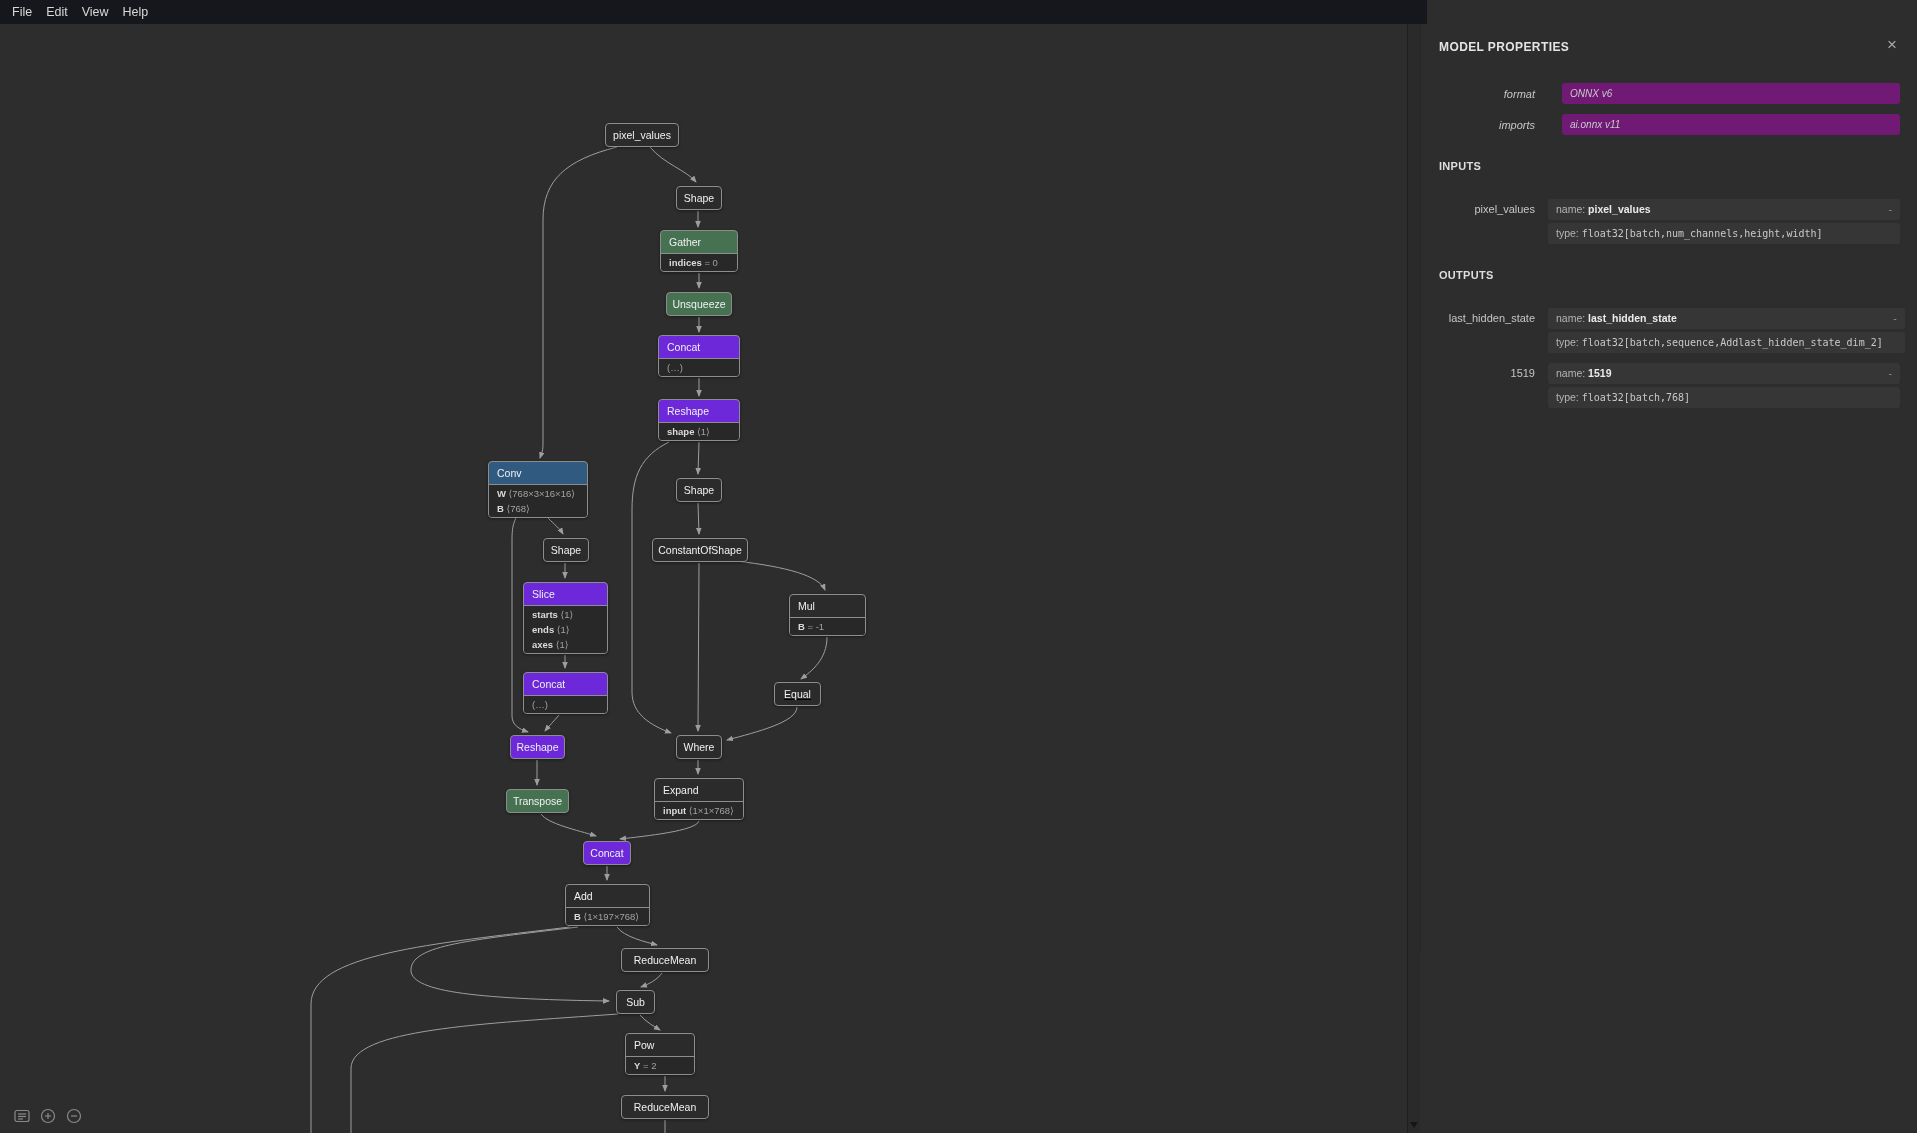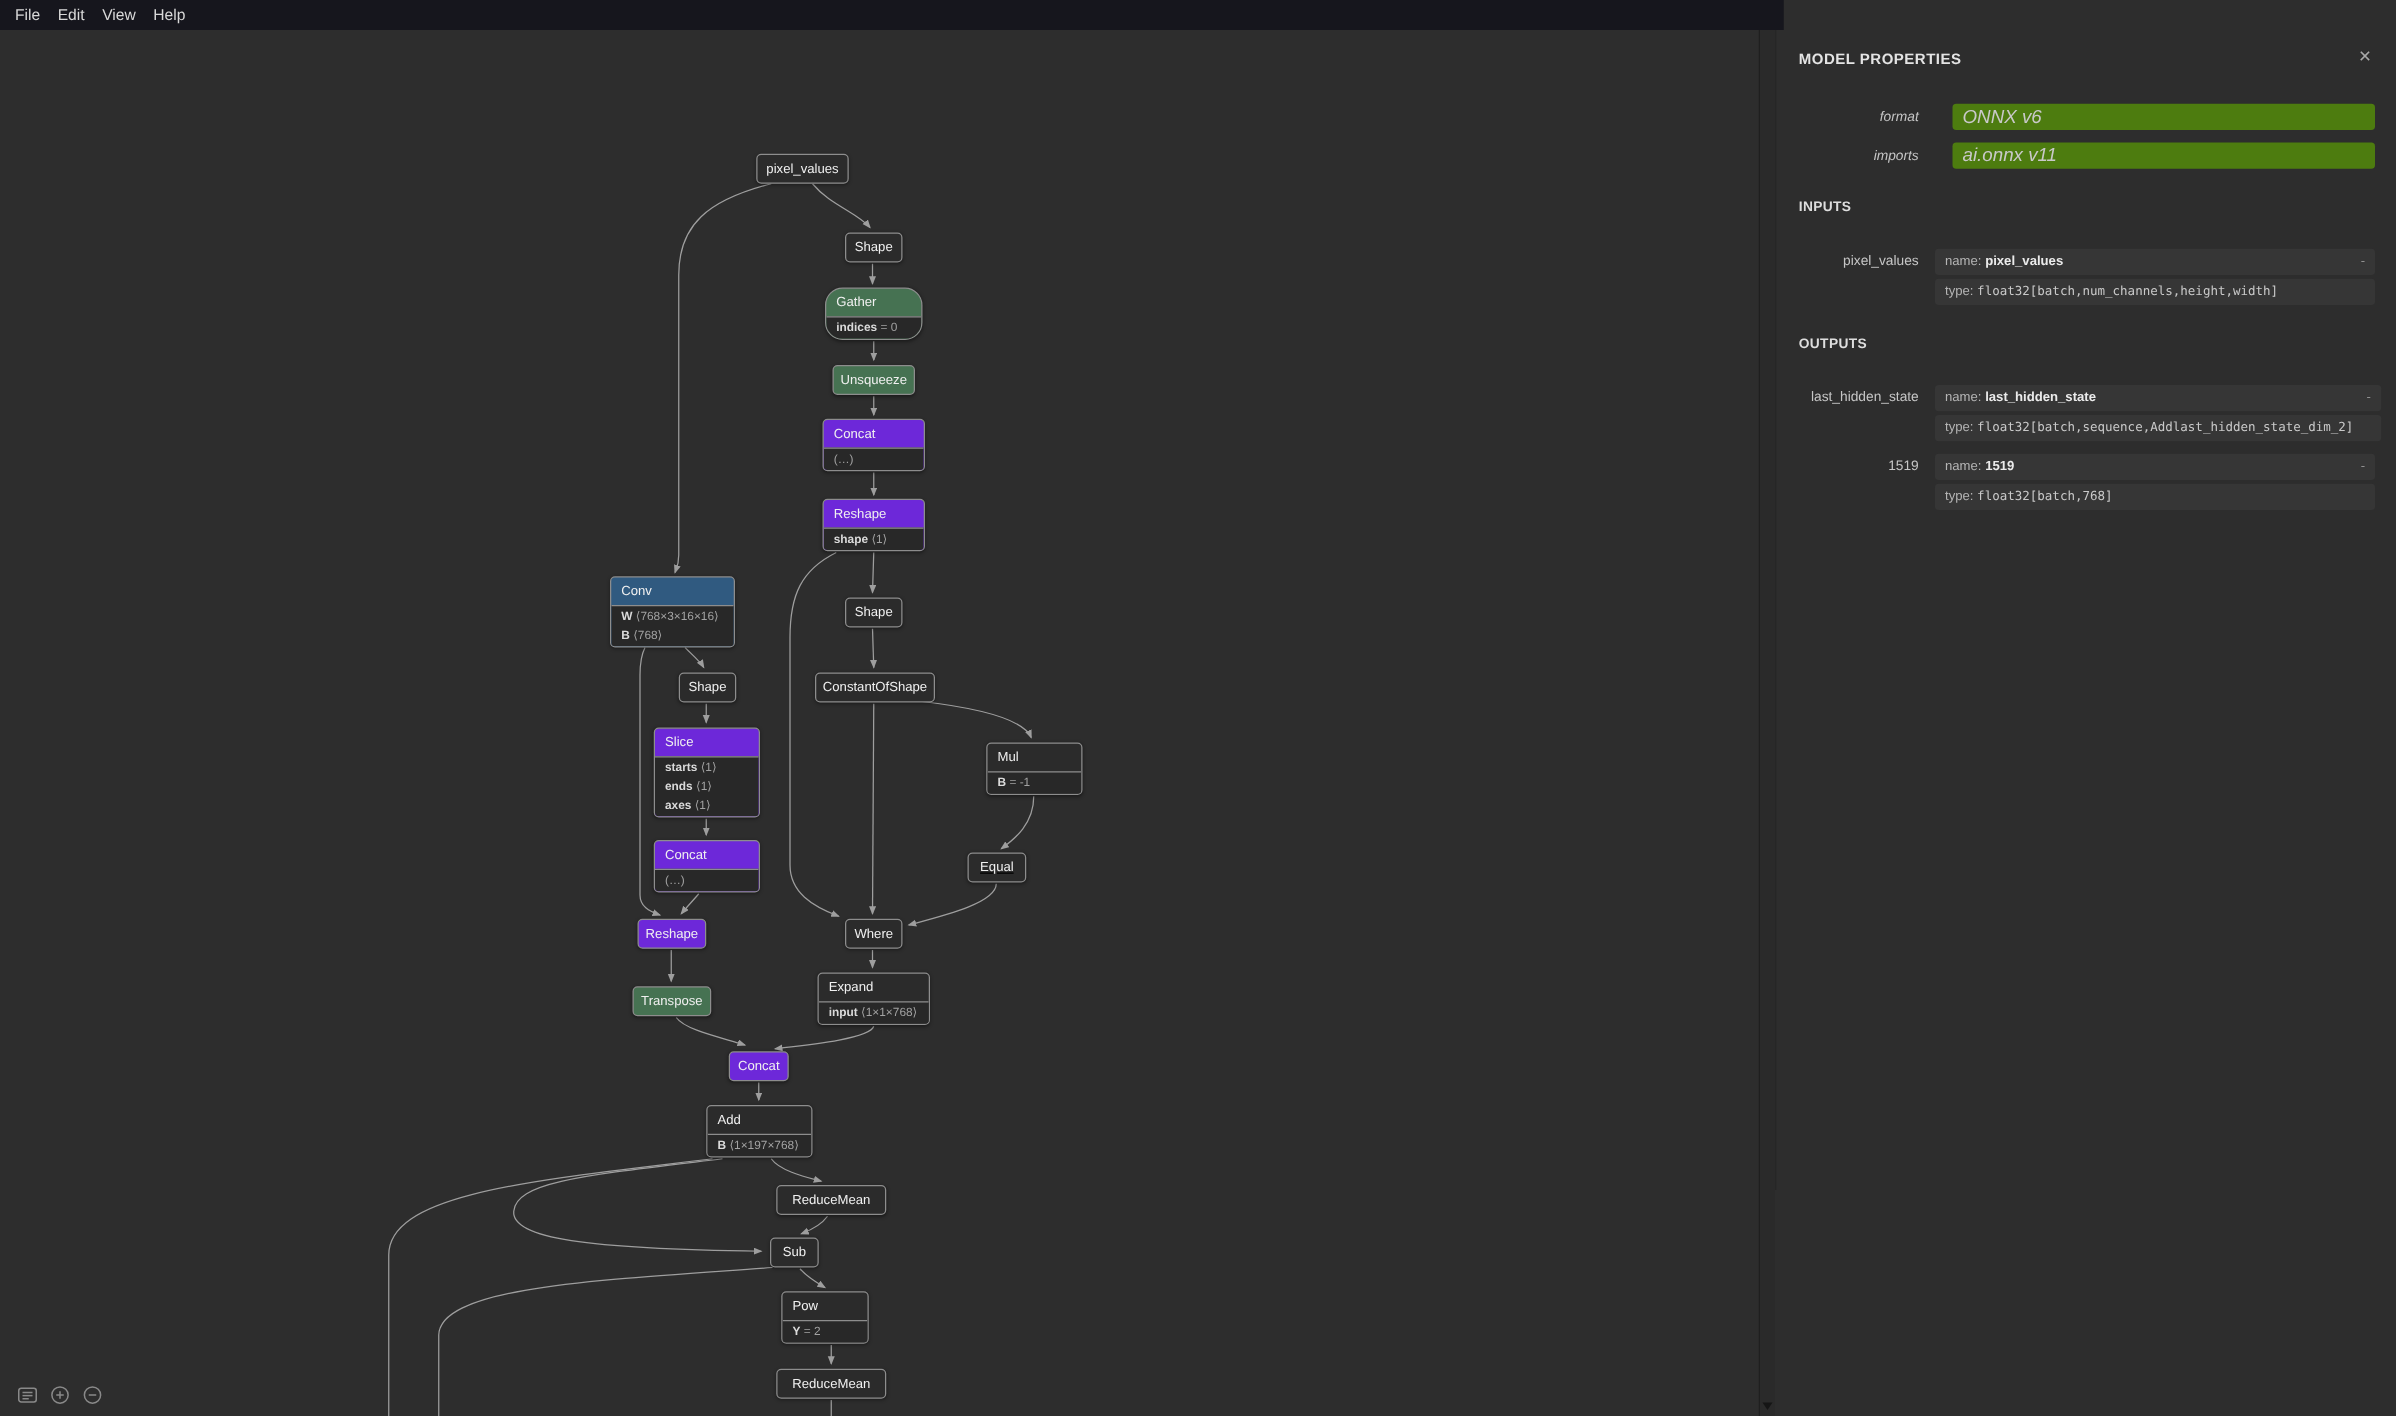--- a/index.html
+++ b/index.html
@@ -42,21 +42,21 @@
   
   .sidebar{
     position:absolute;left:1420px;top:0;width:497px;height:952px;background:#2d2d2d;
     border-left:1px solid #262626;box-sizing:border-box;z-index:9;
   }
   .sidebar-title{margin:40px 0 0 18px;font-size:12px;font-weight:bold;color:#e4e4e4;letter-spacing:.4px;}
   .close-btn{position:absolute;top:36px;right:20px;color:#a8a8a8;font-size:17px;line-height:17px;cursor:pointer;}
   .prop-row{display:grid;grid-template-columns:114px 1fr;gap:0 27px;padding-right:17px;align-items:center;margin-top:10px;font-style:italic;}
   .prop-row.first{margin-top:29px;}
   .prop-label,.io-label{text-align:right;color:#c6c6c6;font-size:11px;}
-  .prop-value{background:#4d7c0f;border-radius:3px;height:21px;line-height:21px;padding:0 8px;color:#c9c9c9;font-size:15px;white-space:nowrap;}
+  .prop-value{background:#701a75;border-radius:3px;height:21px;line-height:21px;padding:0 8px;color:#c9c9c9;font-size:10px;white-space:nowrap;}
   .section-header{margin:25px 0 0 18px;font-size:11px;font-weight:bold;color:#dedede;letter-spacing:.3px;}
   .io-row{display:grid;grid-template-columns:114px 1fr;gap:0 13px;padding-right:17px;margin-top:10px;}
   .io-row.first{margin-top:27px;}
   .io-label{padding-top:4px;}
   .io-boxes{display:flex;flex-direction:column;gap:3px;}
   .io-box{position:relative;background:#363636;border-radius:3px;min-height:21px;line-height:21px;
     padding:0 22px 0 8px;font-size:10.5px;color:#b5b5b5;white-space:nowrap;}
   .io-box b{color:#ebebeb;font-weight:bold;}
   .io-box code{font-family:"DejaVu Sans Mono",monospace;font-size:10px;color:#c9c9c9;}
   .io-toggle{position:absolute;right:8px;top:0;color:#909090;cursor:pointer;}
@@ -110,21 +110,21 @@
       <path d="M 665 1052 L 665 1067" class="edge" marker-end="url(#arrowhead)"></path>
       <path d="M 665 1096 L 665 1109" class="edge"></path>
     </svg>
   <div id="graph-nodes">
       <div class="node op" style="left: 605px; top: 99px; width: 74px;">
         <div class="node-header">pixel_values</div>
       </div>
       <div class="node op" style="left: 676px; top: 162px; width: 46px;">
         <div class="node-header">Shape</div>
       </div>
-      <div class="node green has-attrs" style="left: 660px; top: 206px; width: 78px; border-radius: 14px;">
+      <div class="node green has-attrs" style="left: 660px; top: 206px; width: 78px;">
         <div class="node-header">Gather</div>
         <div class="node-body">
           <div class="attr-row"><span class="an">indices</span><span class="av"> = 0</span></div>
         </div>
       </div>
       <div class="node green" style="left: 666px; top: 268px; width: 66px;">
         <div class="node-header">Unsqueeze</div>
       </div>
       <div class="node brown has-attrs" style="left: 658px; top: 311px; width: 82px;">
         <div class="node-header">Concat</div>

